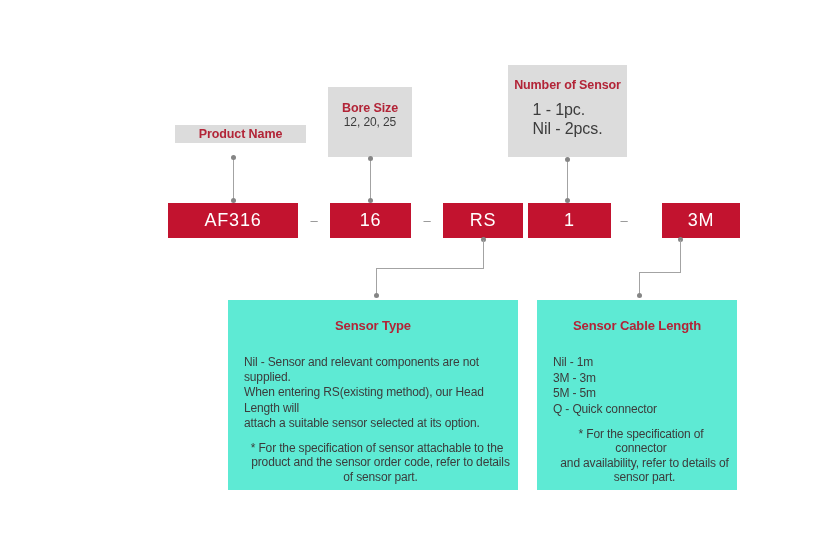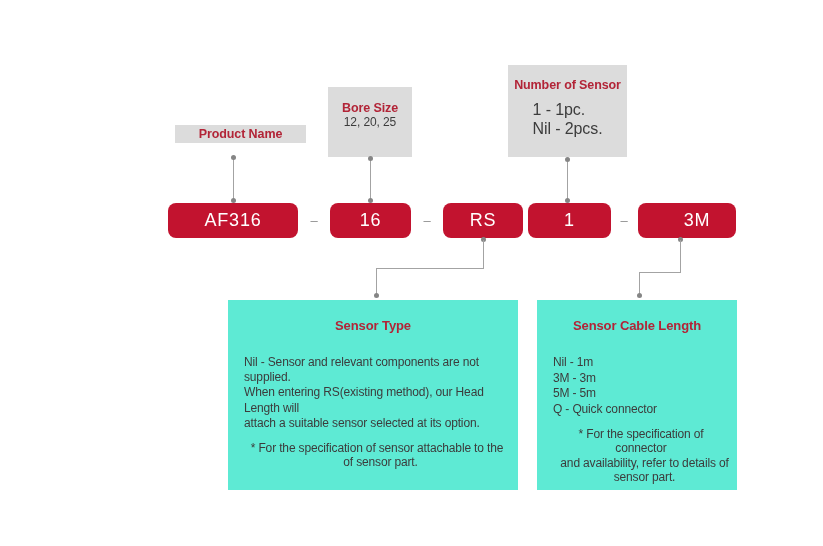--- a/index.html
+++ b/index.html
@@ -52,27 +52,26 @@
 
   
   .code-seg {
     position: absolute;
     top: 203px; height: 35px;
     background: #c2132f;
     color: #ffffff;
     display: flex; align-items: center; justify-content: center;
     font-size: 18px;
     letter-spacing: 0.8px;
-    border-radius: 8px;
   }
   #seg-af316 { left: 168px; width: 130px; }
   #seg-16    { left: 330px; width: 81px; }
   #seg-rs    { left: 443px; width: 80px; }
   #seg-1     { left: 528px; width: 83px; }
-  #seg-3m    { left: 638px; width: 78px; padding-left: 20px; }
+  #seg-3m    { left: 662px; width: 78px; }
 
   .code-sep {
     position: absolute;
     top: 203px; height: 35px; width: 16px;
     display: flex; align-items: center; justify-content: center;
     color: #8f8f8f;
     font-size: 13px;
   }
   #sep-1 { left: 306px; }
   #sep-2 { left: 419px; }
@@ -179,20 +178,21 @@
 
   <div class="note-box" id="sensor-type-box">
     <div class="note-title">Sensor Type</div>
     <div class="note-body">
       <div class="line">Nil - Sensor and relevant components are not supplied.</div>
       <div class="line">When entering RS(existing method), our Head Length will</div>
       <div class="line">attach a suitable sensor selected at its option.</div>
     </div>
     <div class="note-asterisk">
       <div class="line">* For the specification of sensor attachable to the</div>
+      <div class="line">product and the sensor order code, refer to details</div>
       <div class="line">of sensor part.</div>
     </div>
   </div>
 
   <div class="note-box" id="sensor-cable-box">
     <div class="note-title">Sensor Cable Length</div>
     <div class="note-body list">
       <div class="line">Nil - 1m</div>
       <div class="line">3M - 3m</div>
       <div class="line">5M - 5m</div>

